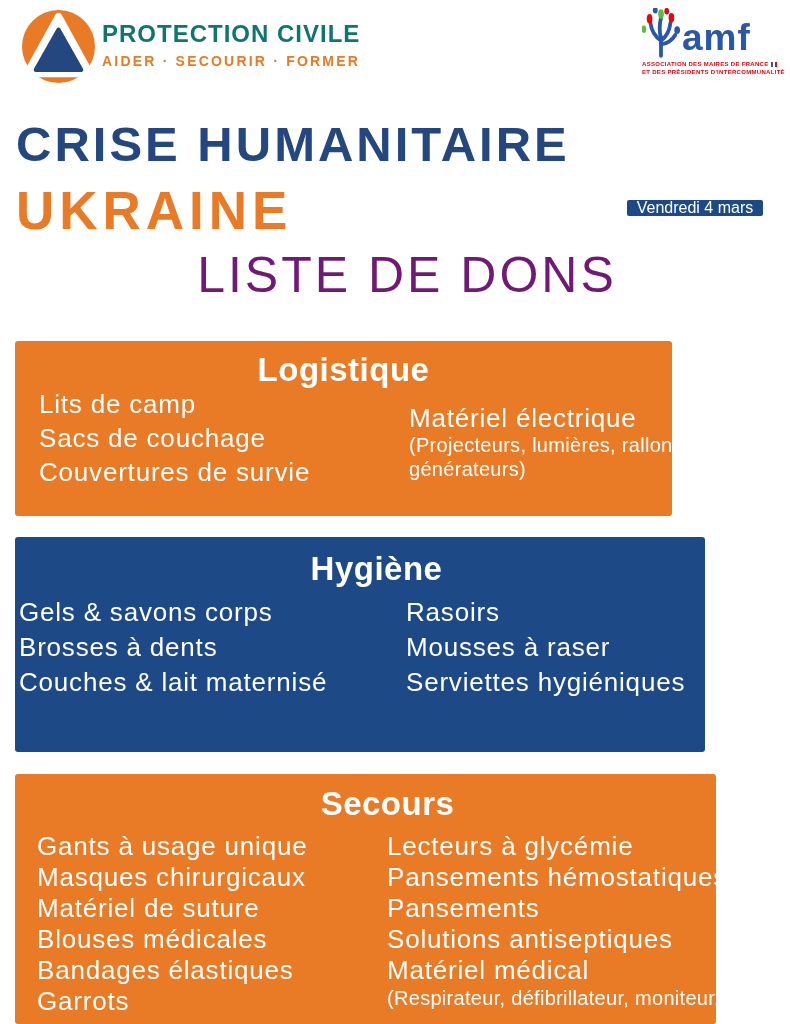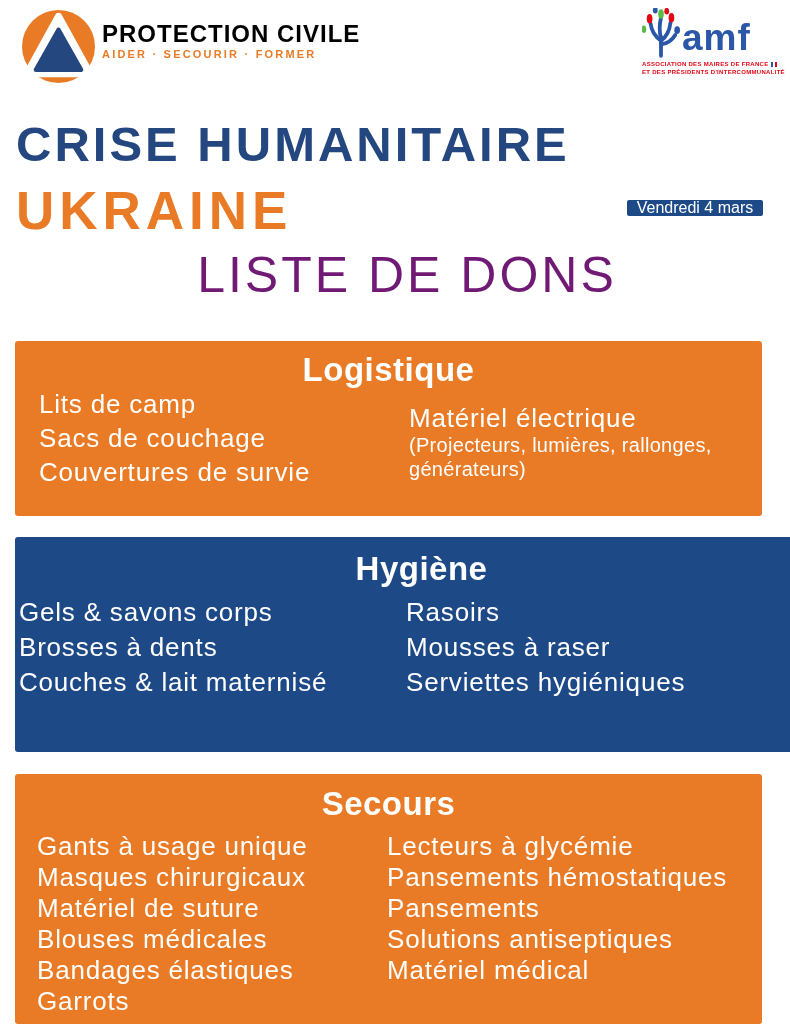--- a/index.html
+++ b/index.html
@@ -2,60 +2,60 @@
 <html><head>
 <meta charset="utf-8">
 <style>
   html,body{margin:0;padding:0;}
   body{width:790px;height:1024px;background:#ffffff;font-family:"Liberation Sans",sans-serif;}
   .page{position:relative;width:790px;height:1024px;background:#fff;overflow:hidden;}
 
   
   .pc-logo{position:absolute;left:22px;top:10px;width:73px;height:73px;}
   .pc-text{position:absolute;left:102px;top:20px;}
-  .pc-name{font-size:24px;font-weight:bold;color:#000000;letter-spacing:1px;white-space:nowrap;}
-  .pc-tagline{font-size:11px;font-weight:bold;color:#EA7B26;letter-spacing:2.2px;white-space:nowrap;}
+  .pc-name{font-size:24px;font-weight:bold;color:#0f766e;letter-spacing:1px;white-space:nowrap;}
+  .pc-tagline{font-size:14px;font-weight:bold;color:#EA7B26;letter-spacing:2.2px;margin-top:5px;white-space:nowrap;}
 
   .amf-logo{position:absolute;left:642px;top:8px;width:136px;}
   .amf-top{display:flex;align-items:flex-end;}
   .amf-hand{width:38px;height:50px;}
   .amf-acronym{font-size:37px;font-weight:bold;color:#2B57A8;line-height:40px;margin-left:2px;letter-spacing:1px;}
   .amf-lines{margin-top:2px;}
   .amf-line{font-size:6px;font-weight:bold;color:#E30613;letter-spacing:0.3px;line-height:8px;white-space:nowrap;display:flex;align-items:center;}
   .flag{display:inline-flex;margin-left:2px;height:5px;}
   .flag i{display:inline-block;width:2px;height:5px;}
 
   
   .title-line1{position:absolute;left:16px;top:116px;font-size:49px;font-weight:bold;color:#24477F;letter-spacing:3px;white-space:nowrap;}
   .title-line2{position:absolute;left:16px;top:180px;font-size:53px;font-weight:bold;color:#EA7B26;letter-spacing:5px;white-space:nowrap;}
   .date-badge{position:absolute;left:627px;top:200px;width:136px;height:16px;background:#1D4A87;border-radius:2px;
               display:flex;align-items:center;justify-content:center;color:#fff;font-size:16px;}
   .title-line3{position:absolute;left:24px;top:246px;width:766px;text-align:center;font-size:50px;font-weight:400;color:#701a75;letter-spacing:3px;}
 
   
-  .box{position:absolute;left:15px;width:747px;border-radius:3px;color:#fff;}
+  .box{position:absolute;left:15px;width:657px;border-radius:3px;color:#fff;}
   .box-orange{background:#EA7B26;}
   .box-blue{background:#1D4A87;}
   .box-title{text-align:center;font-size:33px;font-weight:bold;letter-spacing:0.5px;}
   .col{position:absolute;}
   .item{font-size:26px;letter-spacing:0.8px;white-space:nowrap;}
   .note{font-size:20px;letter-spacing:0.3px;line-height:24px;}
 
   #box-logistique{top:341px;height:175px;}
   #box-logistique .box-title{padding-top:10px;}
   #log-left{left:24px;top:46px;line-height:34px;}
   #log-right{left:394px;top:62px;width:345px;}
   #log-right .item{line-height:30px;}
 
   #box-hygiene{top:537px;height:215px;padding-left:33px;}
   #box-hygiene .box-title{padding-top:13px;}
   #hyg-left{left:4px;top:58px;line-height:35px;}
   #hyg-right{left:391px;top:58px;line-height:35px;}
 
-  #box-secours{top:774px;height:250px;}
+  #box-secours{top:774px;height:250px;padding-left:44px;}
   #box-secours .box-title{padding-top:11px;}
   #sec-left{left:22px;top:57px;line-height:31px;}
   #sec-right{left:372px;top:57px;line-height:31px;width:370px;}
   #sec-right .note{line-height:25px;}
 </style>
 </head>
 <body>
 
 <div class="page">
 
@@ -147,16 +147,17 @@
       <div class="item">Blouses médicales</div>
       <div class="item">Bandages élastiques</div>
       <div class="item">Garrots</div>
     </div>
     <div class="col" id="sec-right">
       <div class="item">Lecteurs à glycémie</div>
       <div class="item">Pansements hémostatiques</div>
       <div class="item">Pansements</div>
       <div class="item">Solutions antiseptiques</div>
       <div class="item">Matériel médical</div>
+      <div class="note">(Respirateur, défibrillateur, moniteur...)</div>
     </div>
   </div>
 
 </div>
 
 </body></html>

